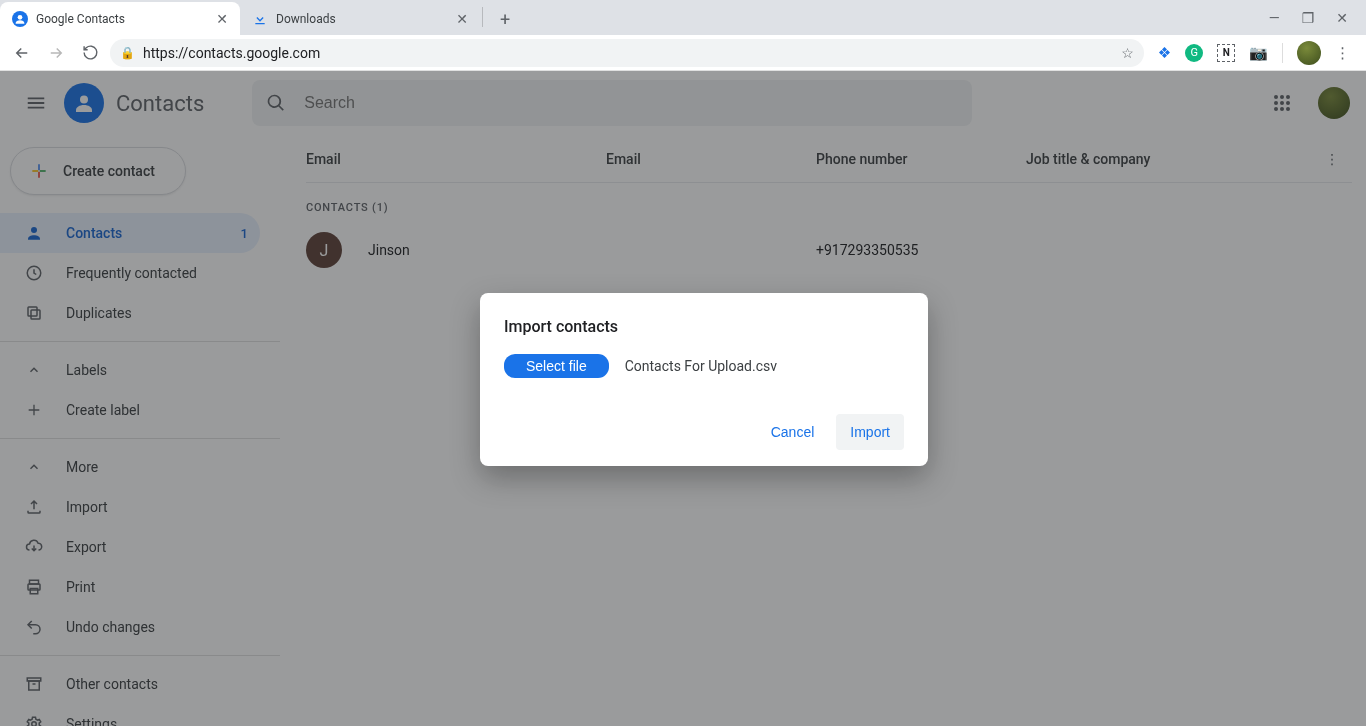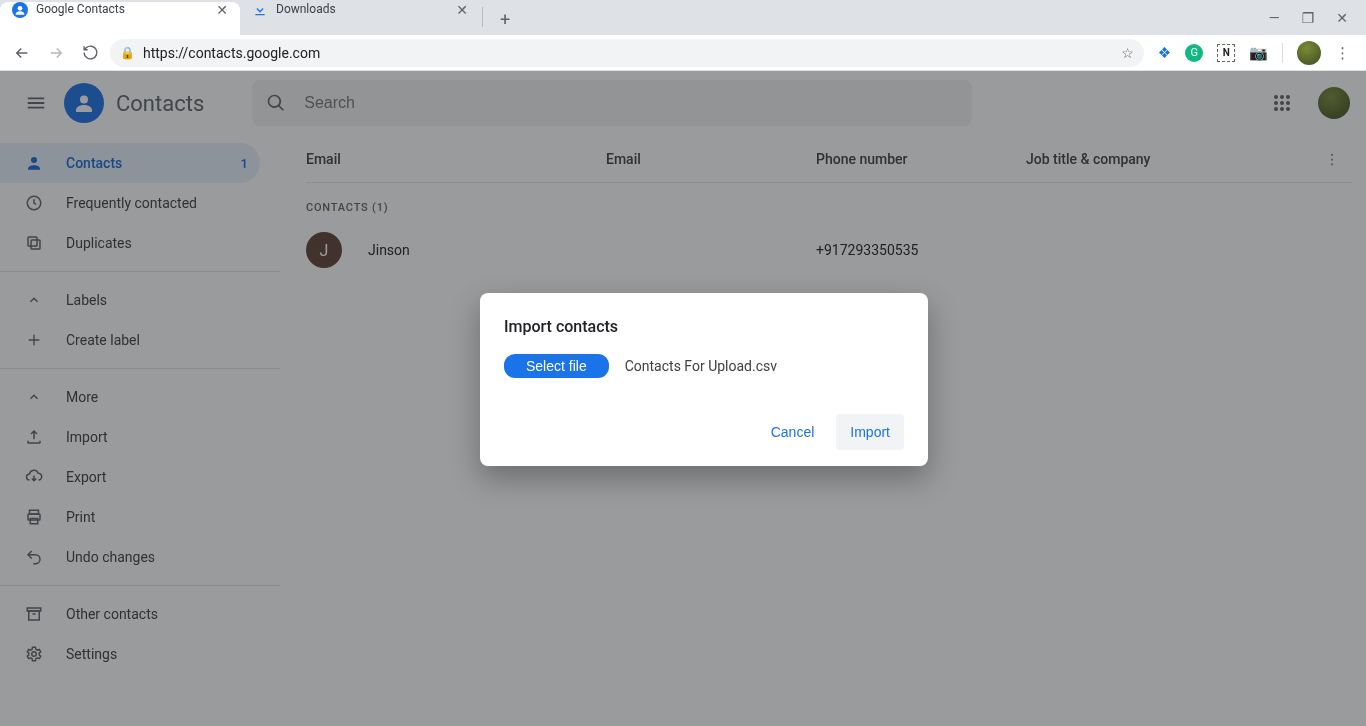--- a/index.html
+++ b/index.html
@@ -1,21 +1,21 @@
 <!DOCTYPE html>
 <html><head>
 <meta charset="utf-8">
 <style>
   * { box-sizing: border-box; }
   html, body { margin:0; padding:0; height:100%; font-family: Roboto, Arial, sans-serif; background:#fff; color:#202124; }
   body { width:1366px; height:726px; overflow:hidden; position:relative; }
 
   
   .br-tabstrip { height:35px; background:#dee1e6; display:flex; align-items:flex-end; position:relative; }
-  .br-tab { height:33px; display:flex; align-items:flex-start; padding:0 12px; font-size:12px; color:#3c4043; position:relative; min-width:240px; }
+  .br-tab { height:33px; display:flex; align-items:center; padding:0 12px; font-size:12px; color:#3c4043; position:relative; min-width:240px; }
   .br-tab.active { background:#fff; border-top-left-radius:8px; border-top-right-radius:8px; }
   .br-tab .favicon { width:16px; height:16px; margin-right:8px; display:flex; align-items:center; justify-content:center; }
   .br-tab .close { margin-left:auto; color:#5f6368; font-size:14px; }
   .newtab { width:28px; height:28px; display:flex; align-items:center; justify-content:center; color:#5f6368; font-size:18px; margin-left:6px; margin-bottom:2px; cursor:pointer;}
   .win-controls { position:absolute; right:0; top:0; height:35px; display:flex; align-items:center; gap:22px; padding:0 18px; color:#5f6368; }
   .win-controls span { font-size:14px; cursor:pointer; }
   .tab-sep { width:1px; height:20px; background:#b7b9bd; align-self:center; margin:0 2px 2px 2px;}
 
   .br-toolbar { height:36px; background:#fff; display:flex; align-items:center; padding:0 8px; gap:6px; border-bottom:1px solid #e0e0e0; }
   .nav-icon { width:28px; height:28px; display:flex; align-items:center; justify-content:center; color:#5f6368; border-radius:50%; cursor:pointer;}
@@ -183,20 +183,29 @@
           <circle cx="3" cy="15" r="2"></circle>
           <circle cx="9" cy="15" r="2"></circle>
           <circle cx="15" cy="15" r="2"></circle>
         </svg>
     </div>
     <div class="avatar-lg"></div>
   </div>
 
   <div class="app-body">
     <div class="sidebar">
+      <div class="create-btn">
+        <svg viewBox="0 0 24 24">
+            <path fill="#4285F4" d="M11 11V4h2v7z"></path>
+            <path fill="#EA4335" d="M11 13h2v7h-2z"></path>
+            <path fill="#FBBC05" d="M4 11h7v2H4z"></path>
+            <path fill="#34A853" d="M13 11h7v2h-7z"></path>
+          </svg>
+        <span class="lbl">Create contact</span>
+      </div>
 
       <div class="nav-item active">
         <span class="icon">
             <svg width="18" height="18" viewBox="0 0 24 24" fill="currentColor">
               <circle cx="12" cy="8" r="4"></circle>
               <path d="M4 20c0-3.3 3.6-5 8-5s8 1.7 8 5v1H4z"></path>
             </svg>
           </span>
         <span>Contacts</span>
         <span class="count">1</span>

